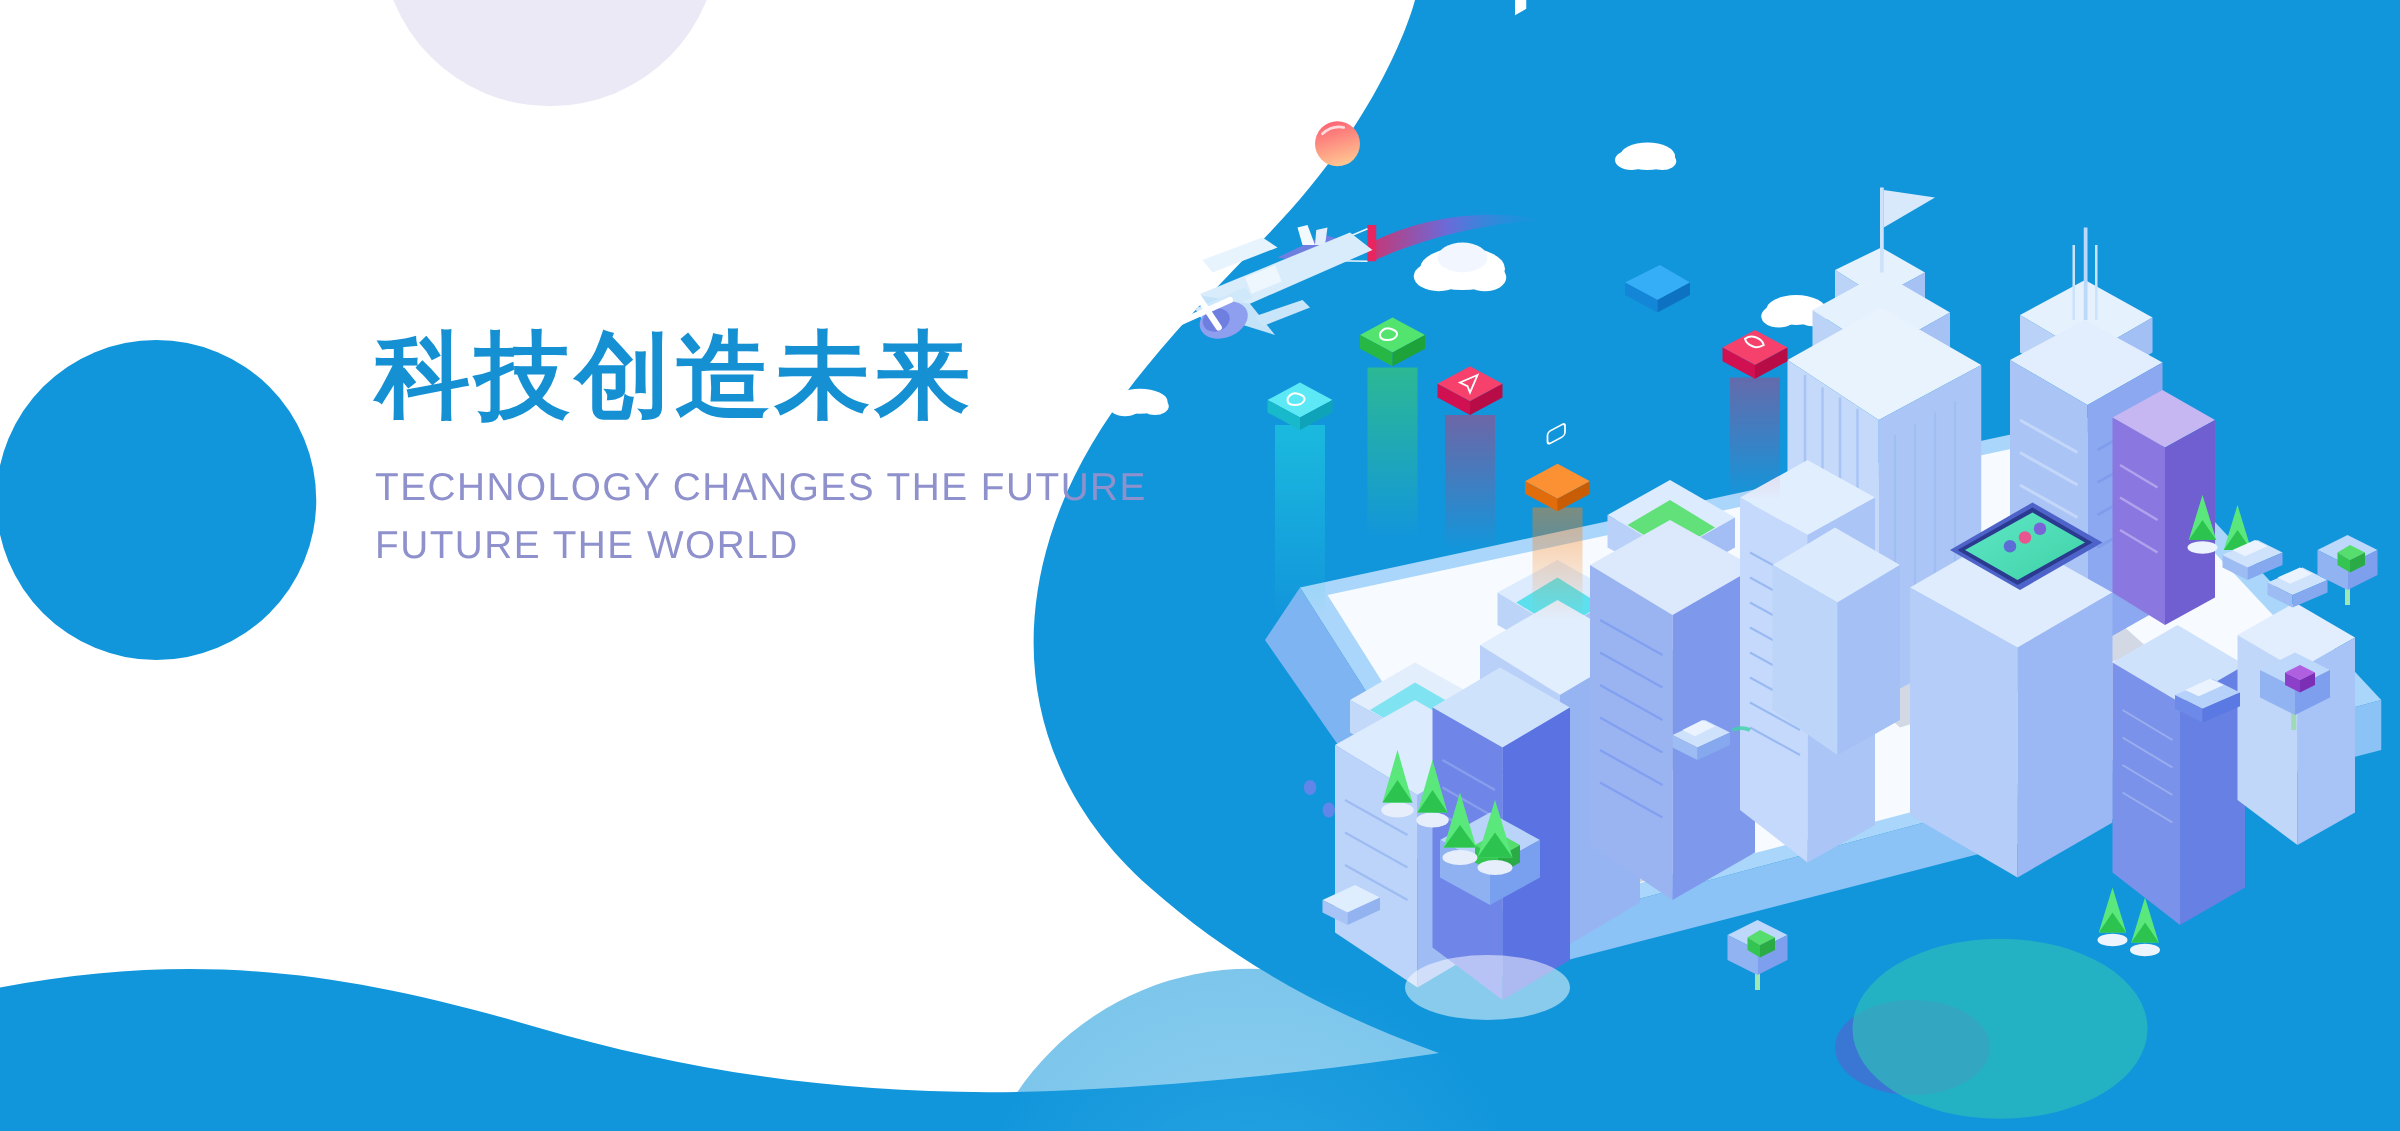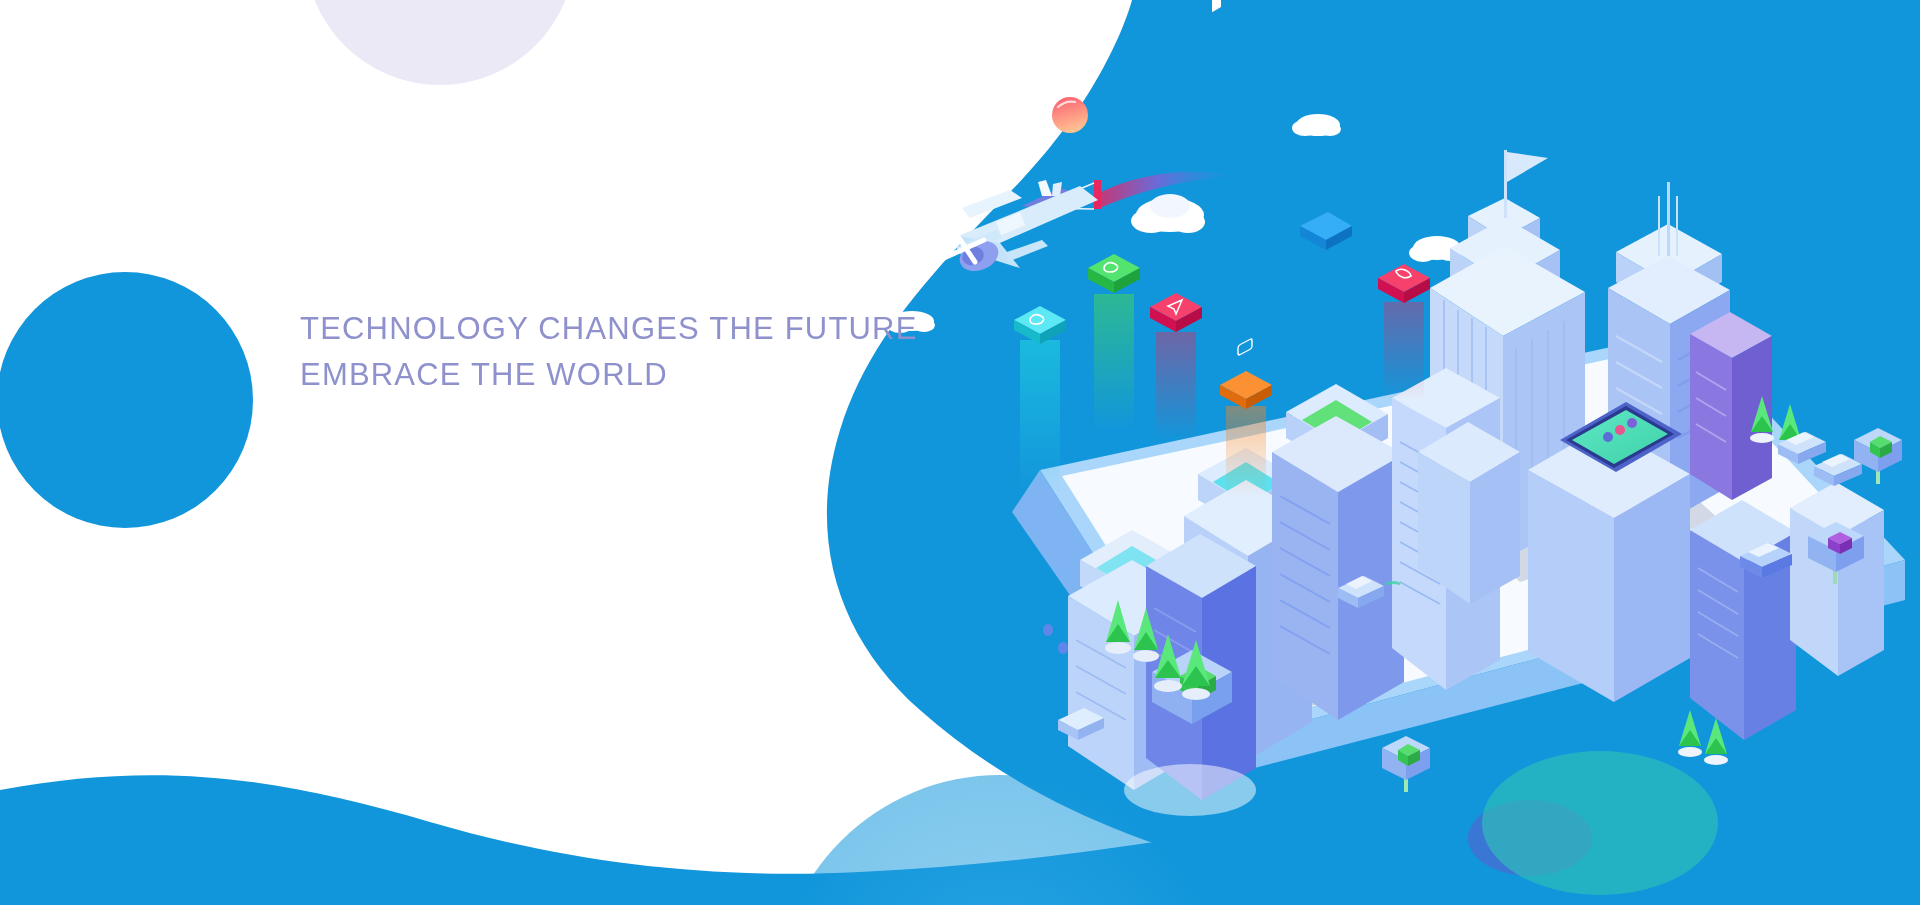--- a/index.html
+++ b/index.html
@@ -37,21 +37,21 @@
   }
   .subline {
     font-family:"Liberation Sans", sans-serif;
     font-weight:normal;
     font-size:31px;
     line-height:1.48;
     letter-spacing:1.2px;
     color:#8f91cd;
     white-space:nowrap;
   }
-  #subtitle-block { margin-top:56px; }
+  #subtitle-block { margin-top:16px; }
 </style>
 </head>
 <body>
 
 <div id="banner">
 
   <svg id="bg-svg" viewBox="0 0 1920 905" xmlns="http://www.w3.org/2000/svg">
     <defs>
       <linearGradient id="gCoral" x1="0" y1="0" x2="0.25" y2="1">
         <stop offset="0%" stop-color="#fb5f73"></stop>
@@ -602,19 +602,20 @@
         <path d="M1398,750 L1408,744 L1420,750 L1408,756 Z" fill="#55dd6e"></path>
         <path d="M1398,750 L1408,756 L1408,766 L1398,760 Z" fill="#33c452"></path>
         <path d="M1408,756 L1420,750 L1420,760 L1408,766 Z" fill="#2aab46"></path>
       </g>
 
       <ellipse cx="1190" cy="790" rx="66" ry="26" fill="#ffffff" opacity="0.5"></ellipse>
     </g>
   </svg>
 
   <div id="text-block">
+    <div class="headline">科技创造未来</div>
     <div id="subtitle-block">
       <div class="subline">TECHNOLOGY CHANGES THE FUTURE</div>
-      <div class="subline">EMBRACE THE WORLD</div>
+      <div class="subline">FUTURE THE WORLD</div>
     </div>
   </div>
 
 </div>
 
 </body></html>

